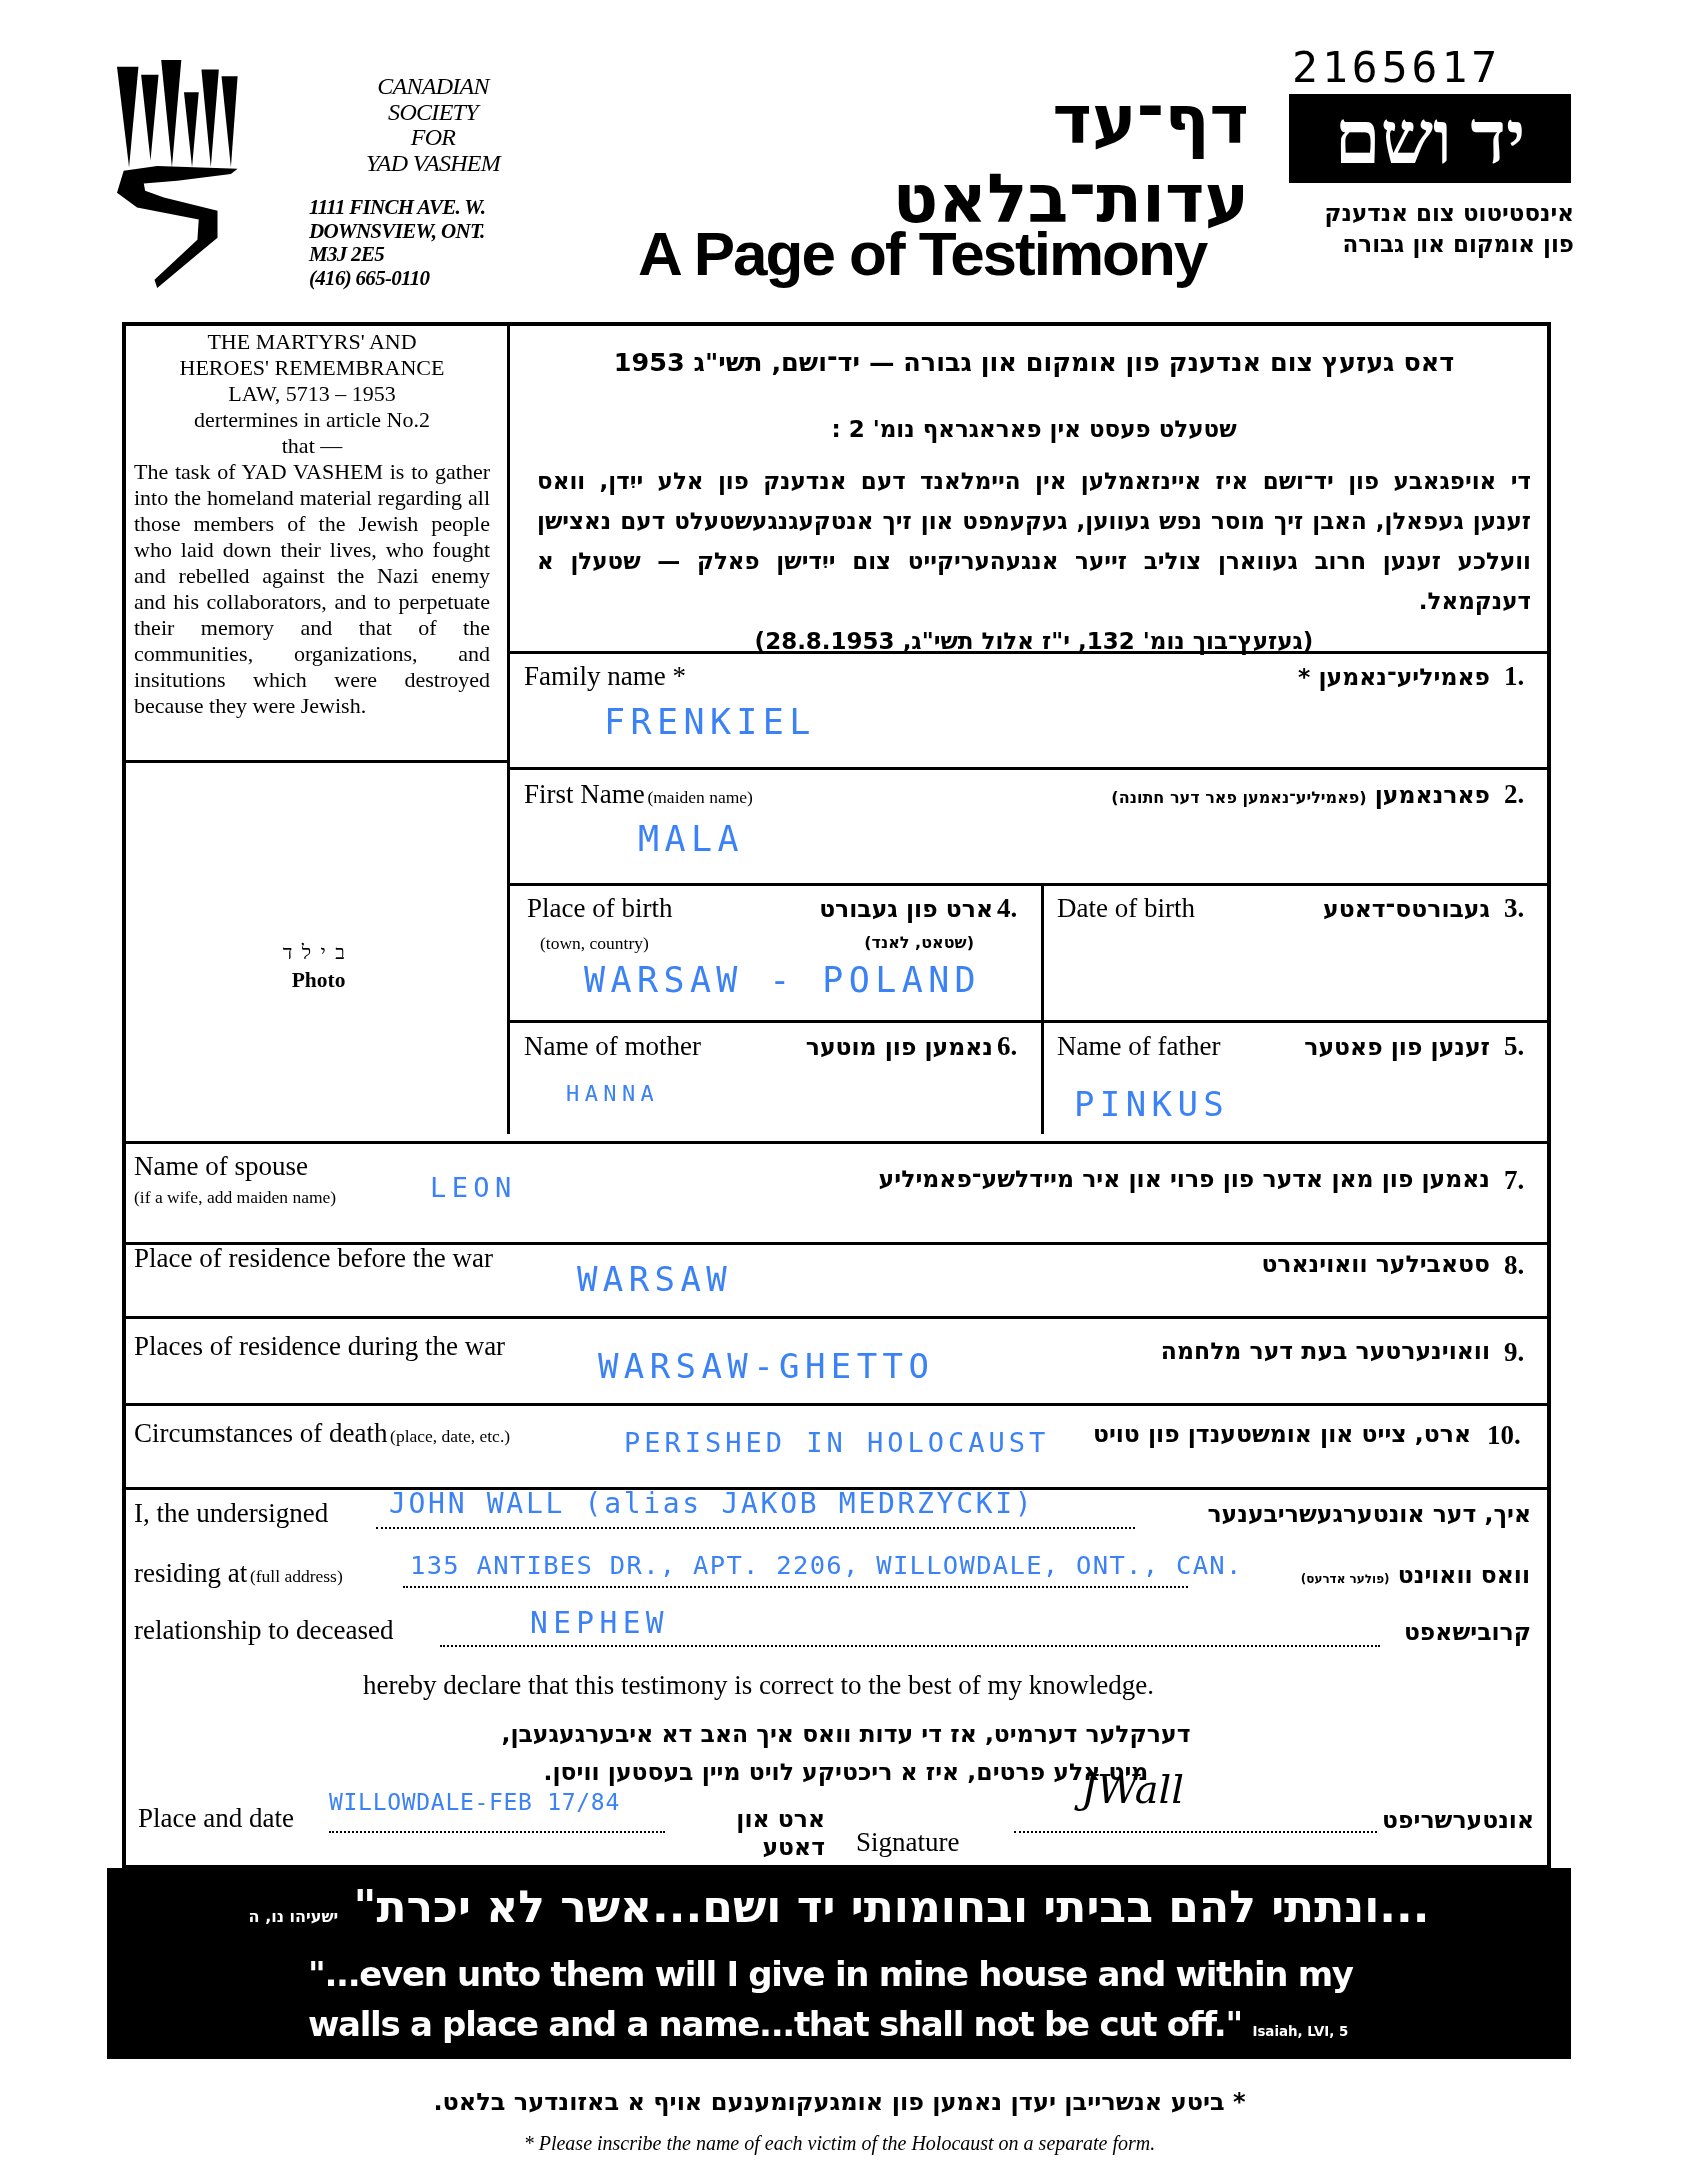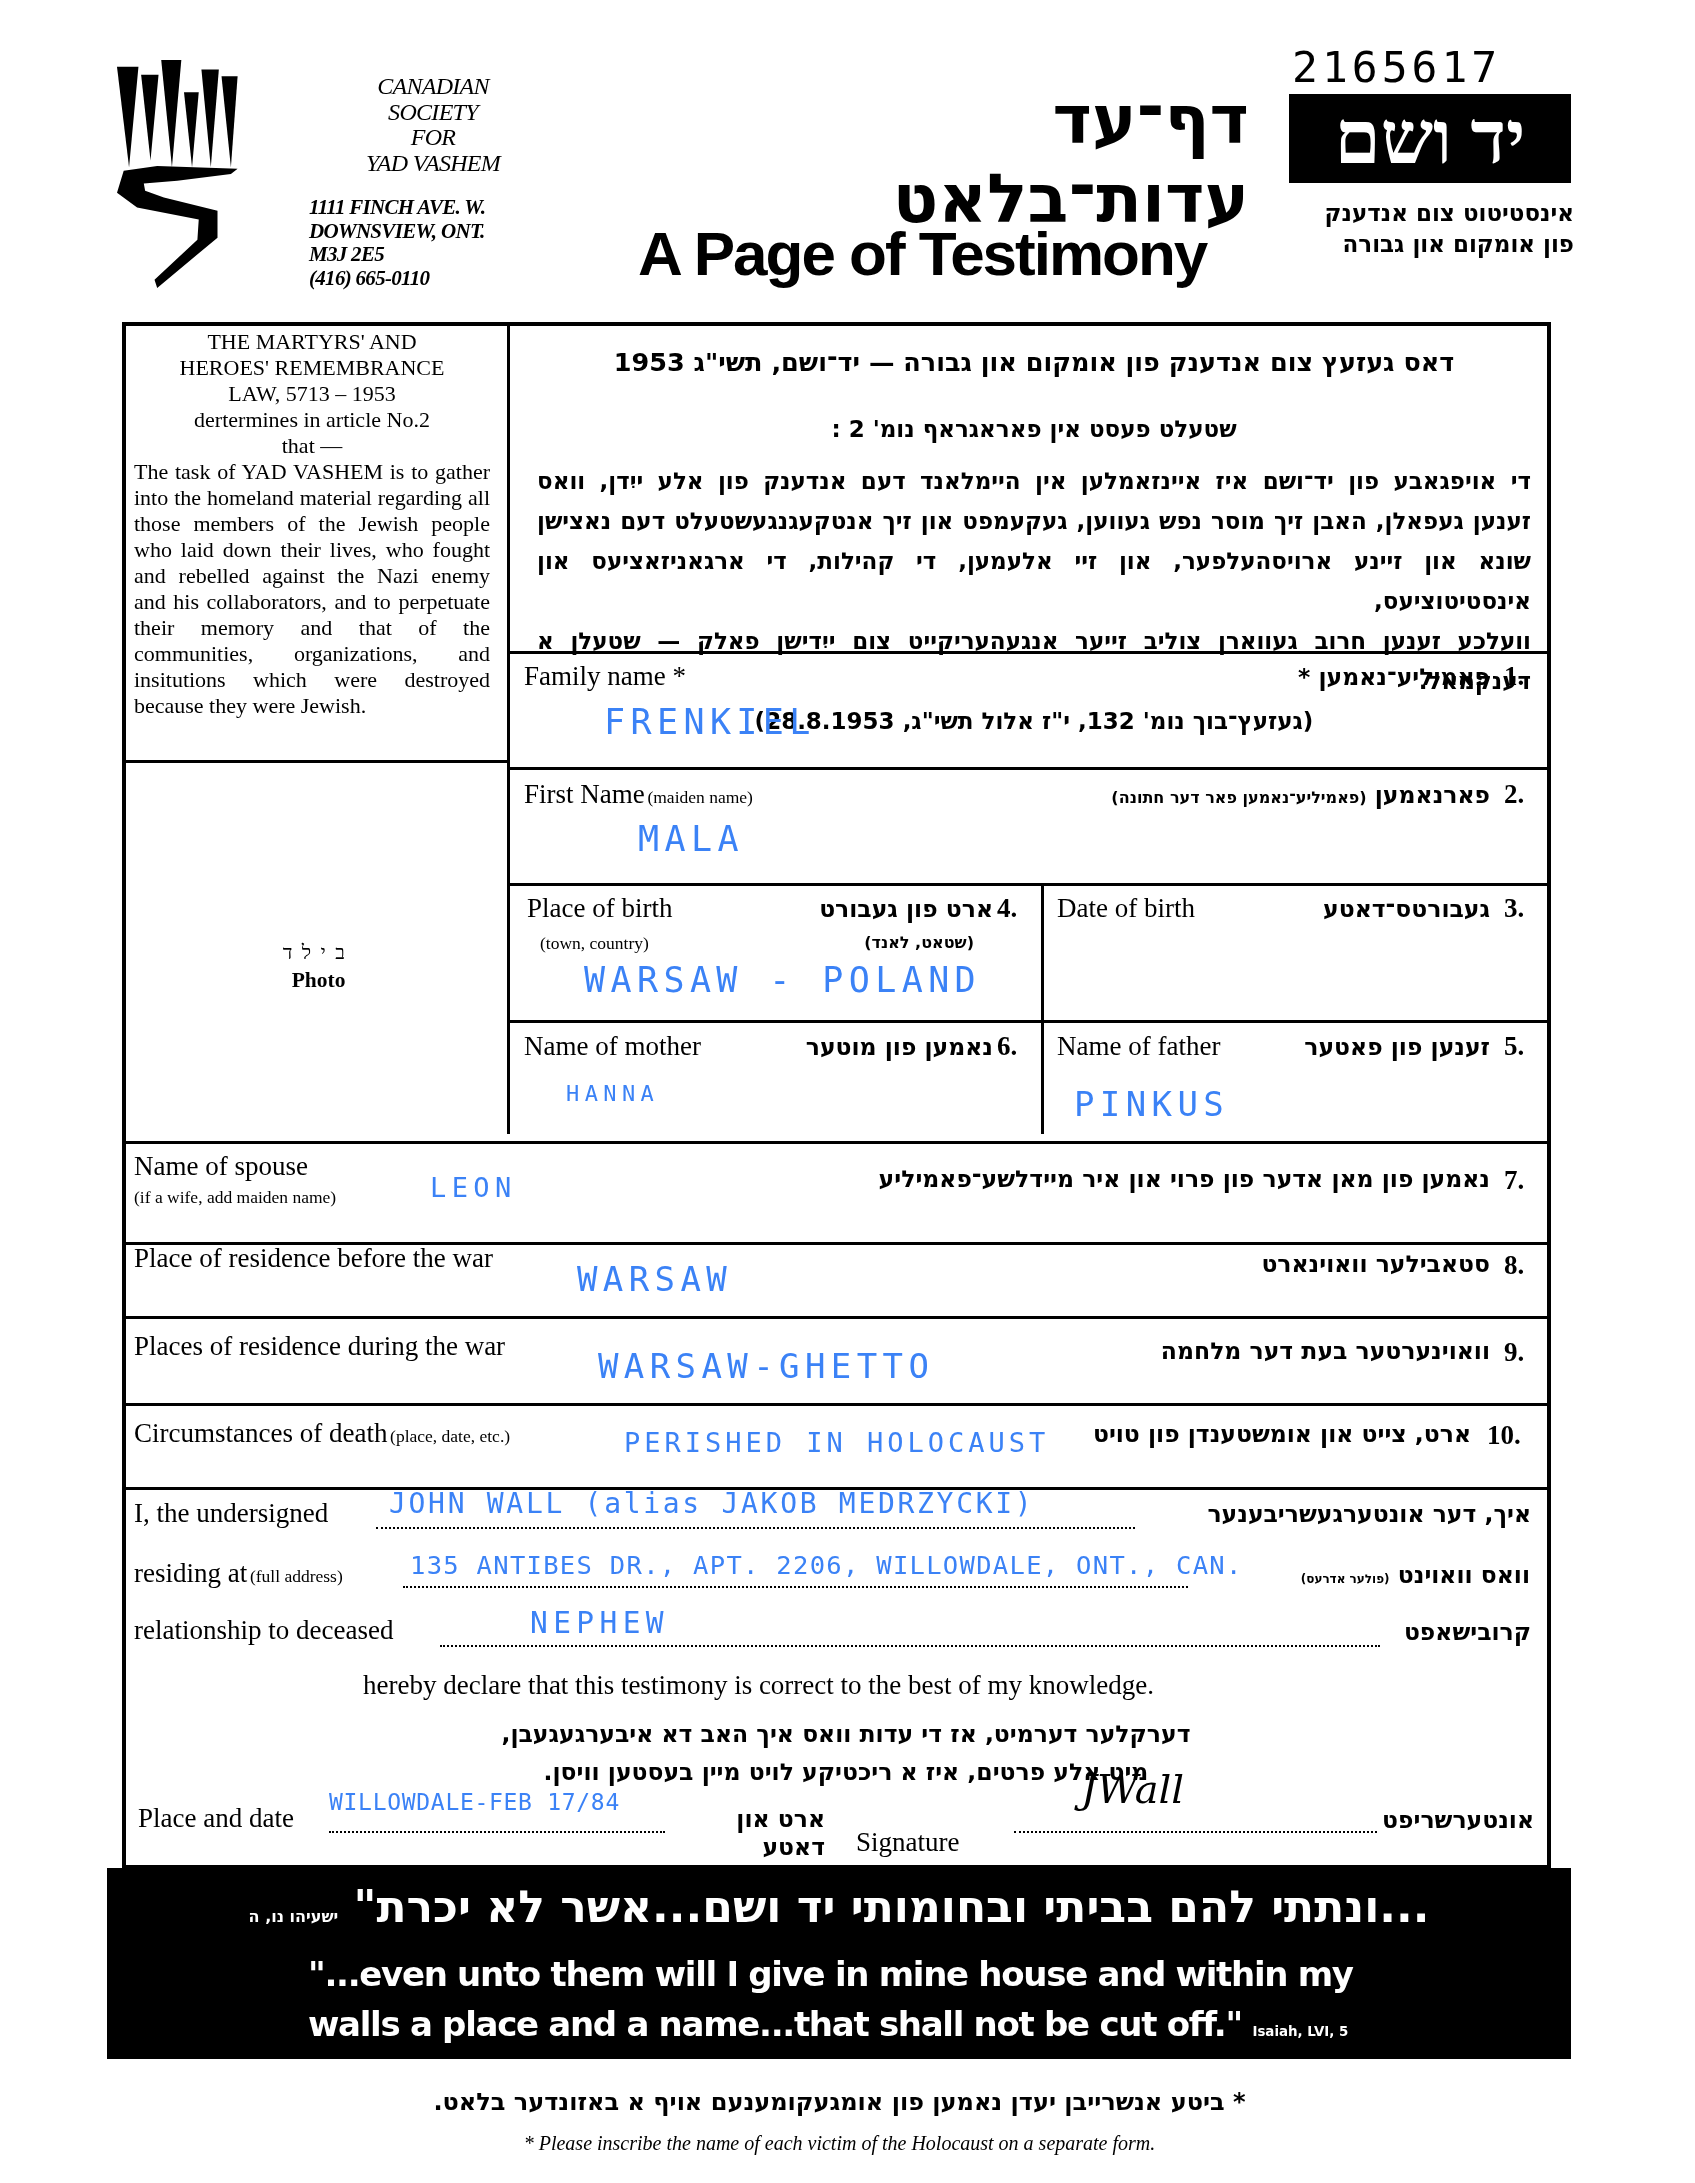--- a/index.html
+++ b/index.html
@@ -117,21 +117,20 @@
 </div>
 
 <div id="photo-heb" class="abs">בילד</div>
 <div id="photo-lbl" class="abs">Photo</div>
 
 <div id="preamble" class="abs heb">
   <div style="font-size:25.5px;">דאס געזעץ צום אנדענק פון אומקום און גבורה — יד־ושם, תשי"ג 1953</div>
   <div style="margin-top:27px; margin-bottom:12px;">שטעלט פעסט אין פאראגראף נומ' 2 :</div>
   <div class="just">די אויפגאבע פון יד־ושם איז איינזאמלען אין היימלאנד דעם אנדענק פון אלע ייִדן, וואס</div>
   <div class="just">זענען געפאלן, האבן זיך מוסר נפש געווען, געקעמפט און זיך אנטקעגנגעשטעלט דעם נאצישן</div>
-  <div class="just">שונא און זיינע ארויסהעלפער, און זיי אלעמען, די קהילות, די ארגאניזאציעס און אינסטיטוציעס,</div>
   <div class="just">וועלכע זענען חרוב געווארן צוליב זייער אנגעהעריקייט צום ייִדישן פאלק — שטעלן א דענקמאל.</div>
   <div>(געזעץ־בוך נומ' 132, י"ז אלול תשי"ג, 28.8.1953)</div>
 </div>
 
 <div class="abs" style="left:524px; top:661px;">
   <span class="lbl">Family name *</span>
 </div>
 <div class="abs heb yil" style="left:1074px; top:663px; width:416px; text-align:right;">פאמיליע־נאמען *</div>
 <div class="abs num" style="left:1504px; top:661px;">1.</div>
 <div class="abs hand" style="left:604px; top:702px; font-size:35px;">FRENKIEL</div>

